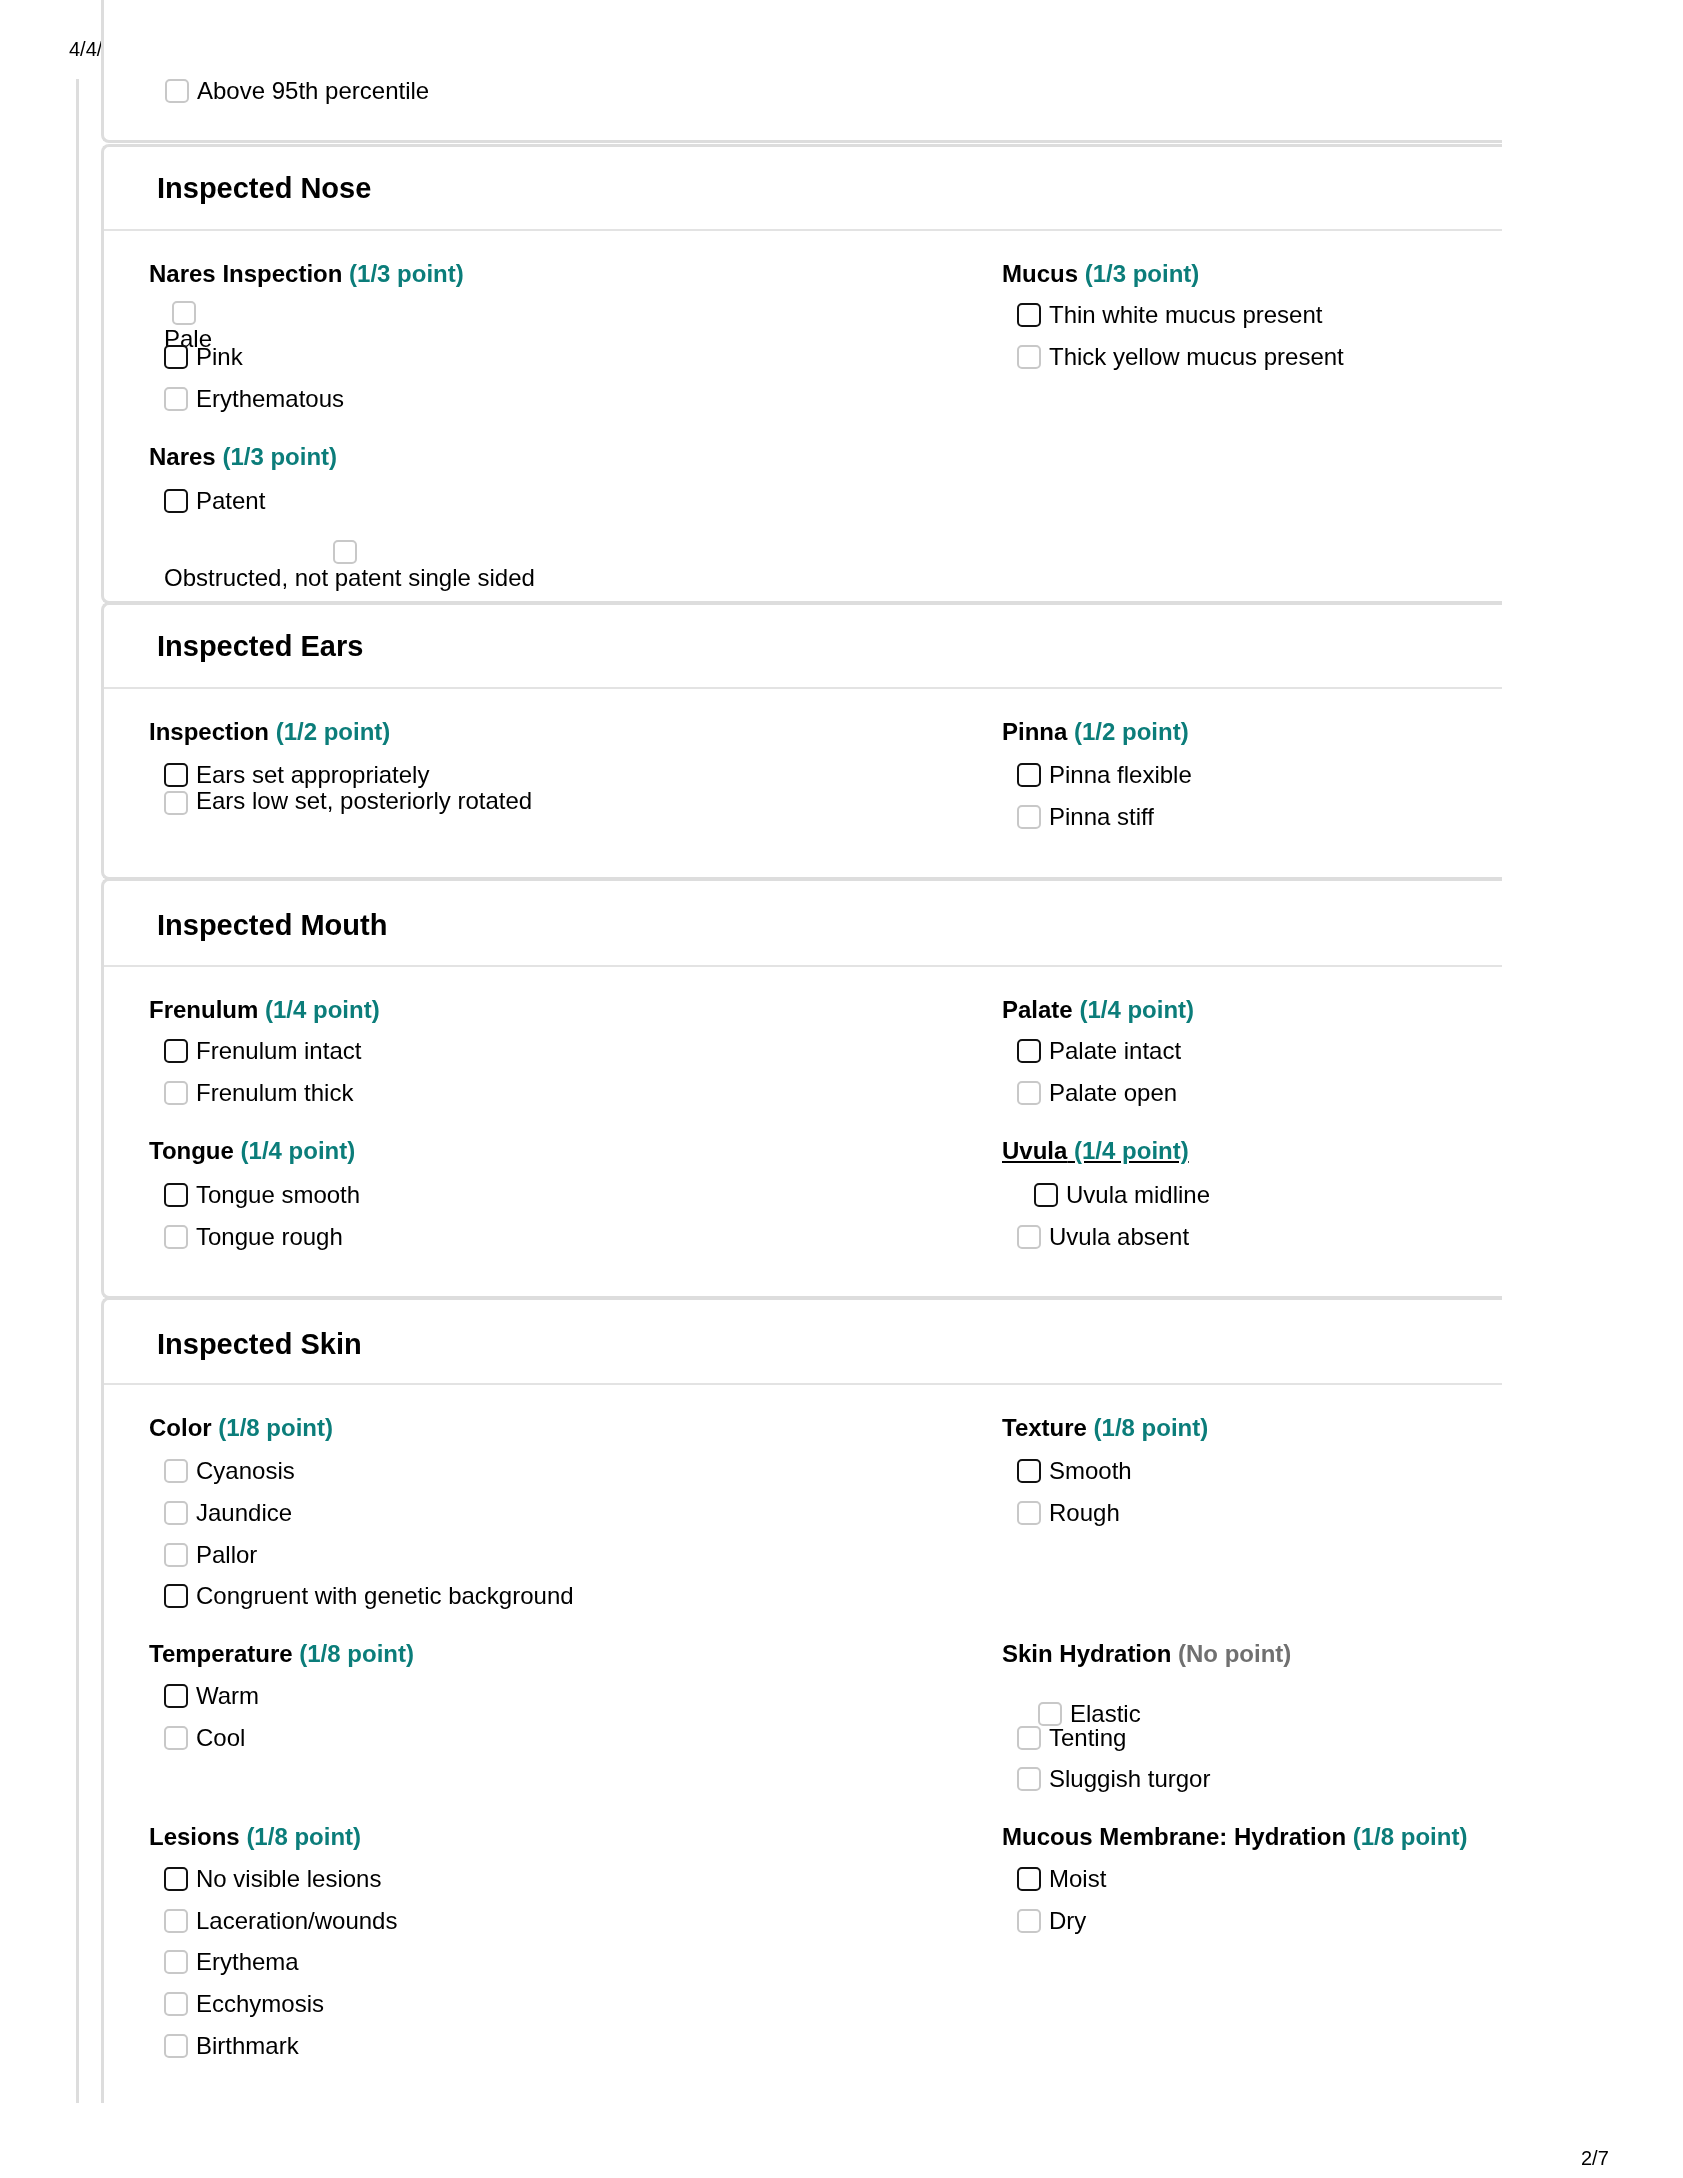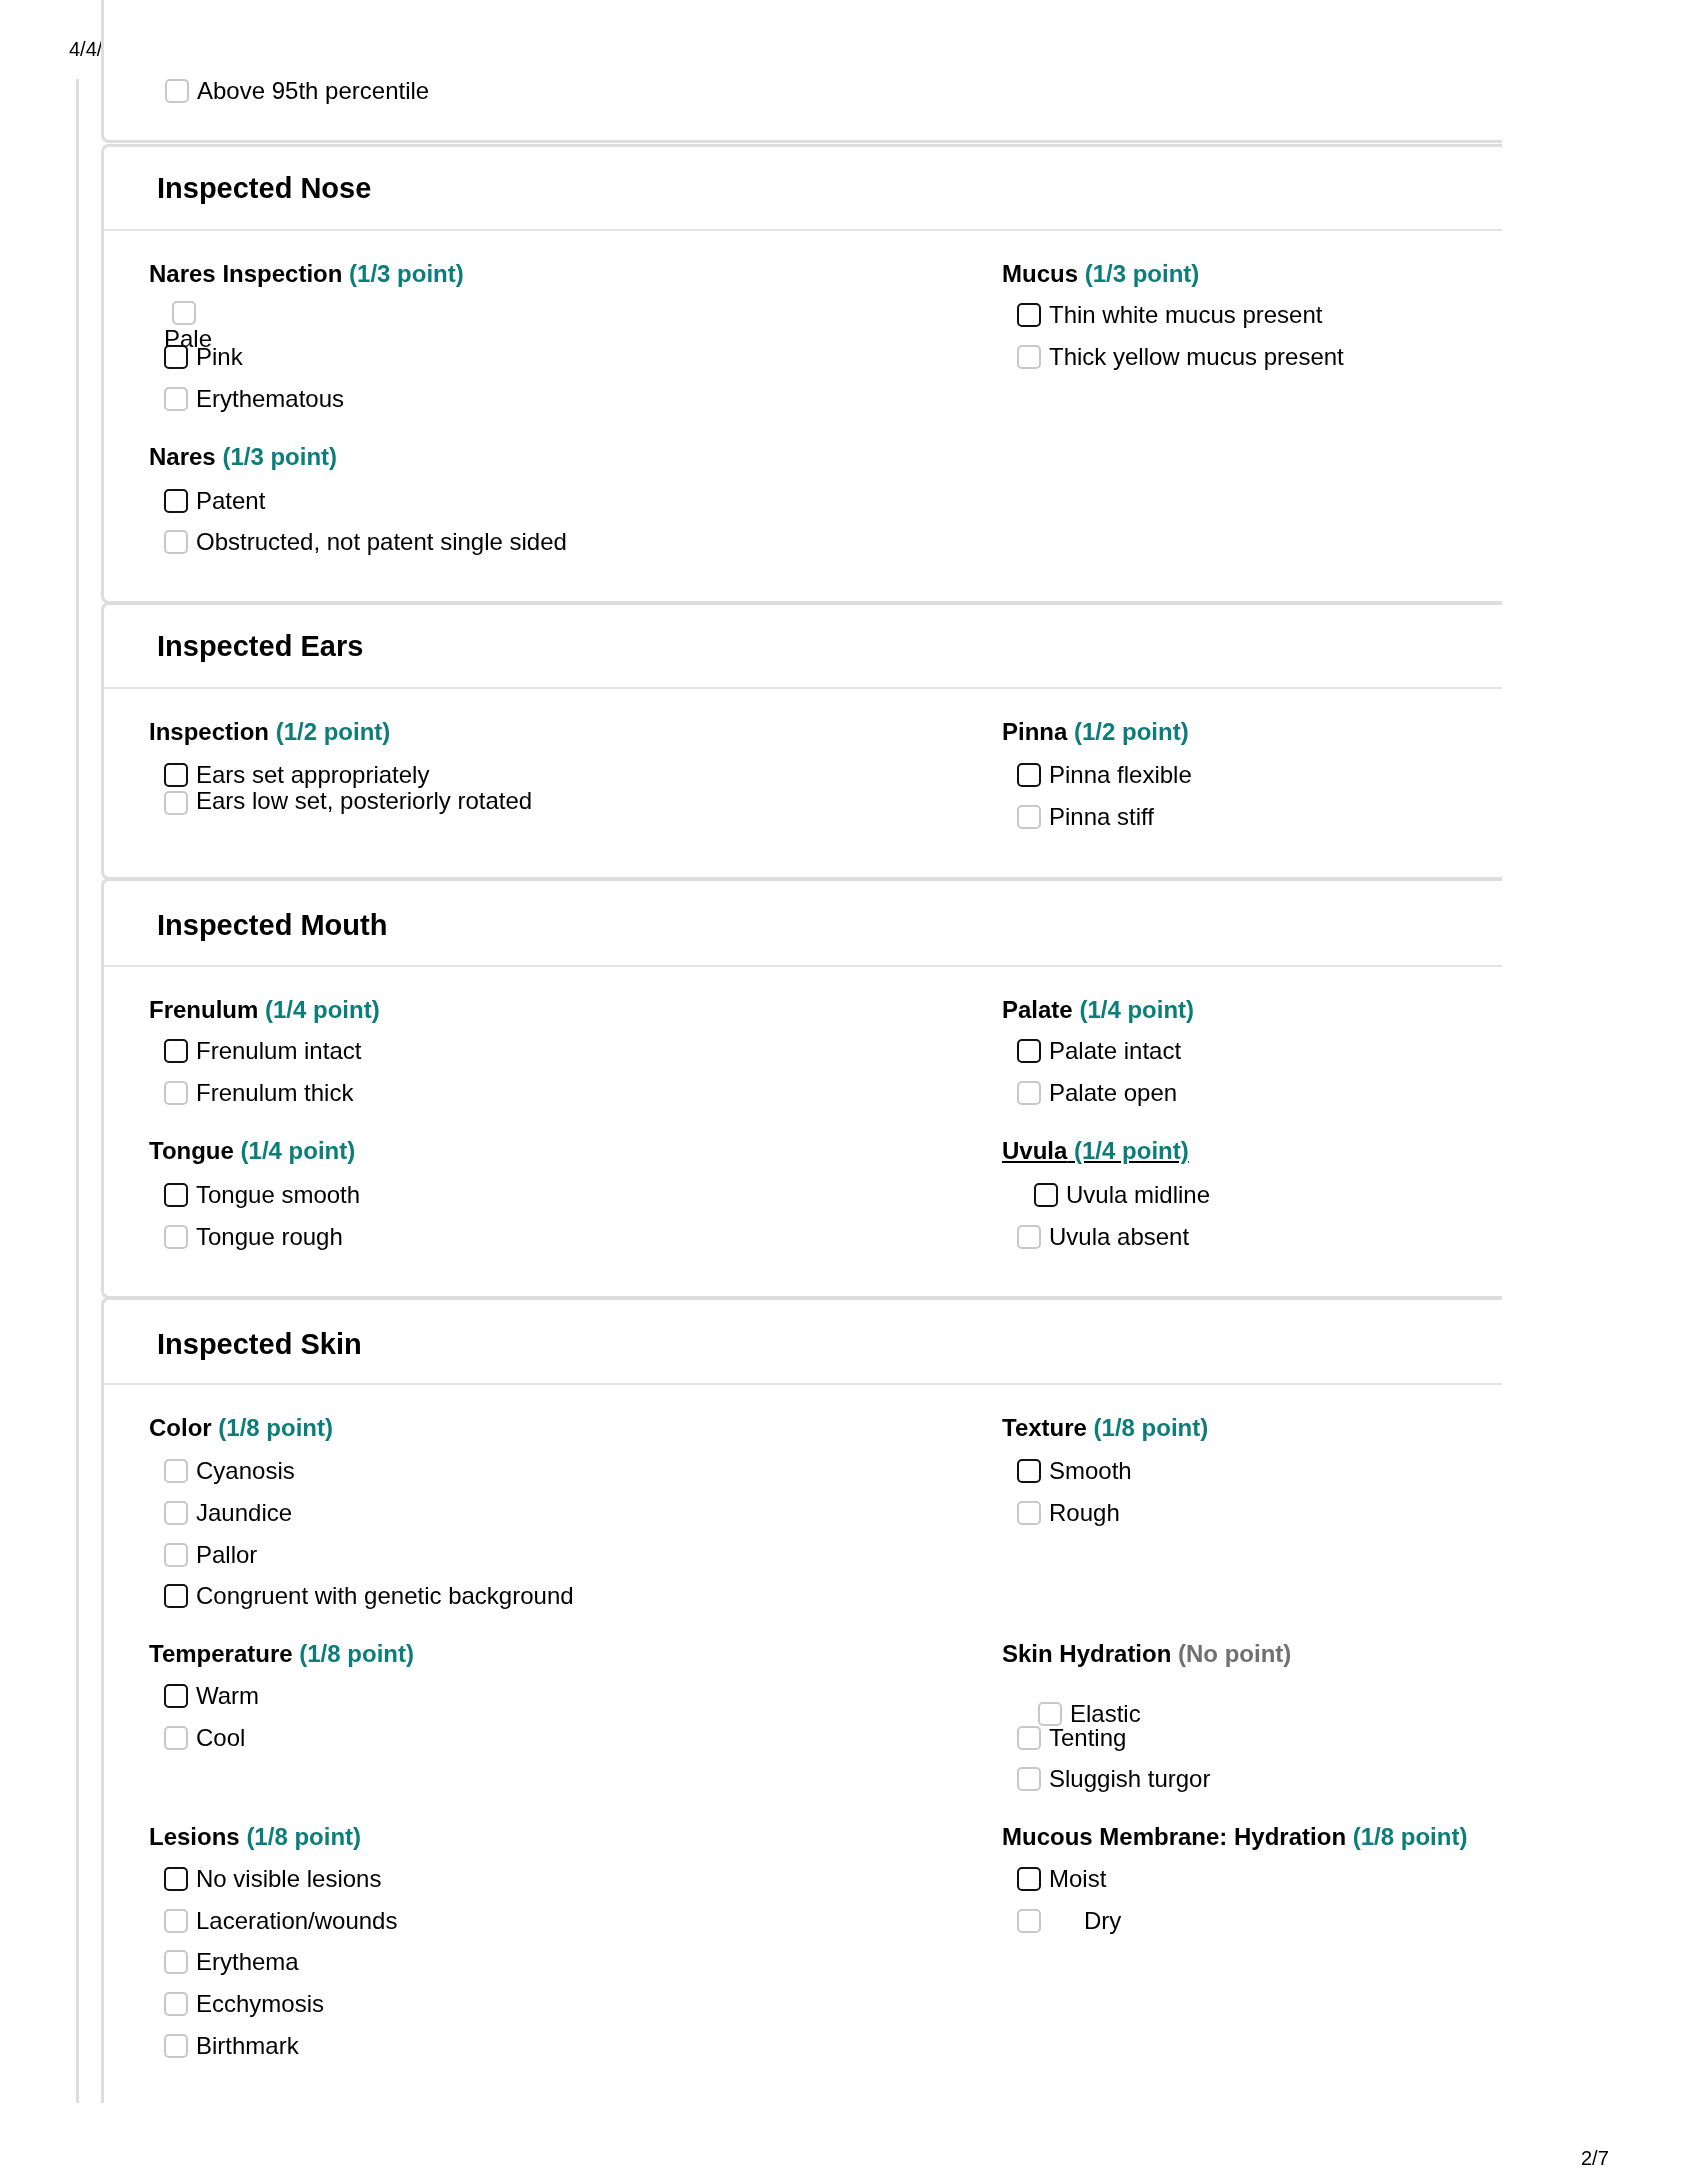--- a/index.html
+++ b/index.html
@@ -59,21 +59,21 @@
       <span>Erythematous</span>
     </div>
 
   <div class="group-label" style="left:45px; top:296px;">
     <span>Nares</span> <span class="pts">(1/3 point)</span>
   </div>
   <div class="opt" style="left:60px; top:340px;">
       <span class="cb sel"></span>
       <span>Patent</span>
     </div>
-  <div class="opt" style="left:60px; top:381px;">
+  <div class="opt" style="left:60px; top:393px;flex-direction:column;">
       <span class="cb"></span>
       <span>Obstructed, not patent single sided</span>
     </div>
 
   <div class="group-label" style="left:898px; top:113px;">
     <span>Mucus</span> <span class="pts">(1/3 point)</span>
   </div>
   <div class="opt" style="left:913px; top:154px;">
       <span class="cb sel"></span>
       <span>Thin white mucus present</span>
@@ -254,21 +254,21 @@
       <span>Birthmark</span>
     </div>
 
   <div class="group-label" style="left:898px; top:523px;">
     <span>Mucous Membrane: Hydration</span> <span class="pts">(1/8 point)</span>
   </div>
   <div class="opt" style="left:913px; top:565px;">
       <span class="cb sel"></span>
       <span>Moist</span>
     </div>
-  <div class="opt" style="left:913px; top:607px;gap:35px;">
+  <div class="opt" style="left:913px; top:607px;">
       <span class="cb"></span>
       <span>Dry</span>
     </div>
 </div>
 
 <div style="position:absolute; left:0; top:2103px; width:1683px; height:75px; background:#fff;"></div>
 
 <div style="position:absolute; left:1502px; top:79px; width:181px; height:2024px; background:#fff;"></div>
 
 <div class="page-num">2/7</div>

